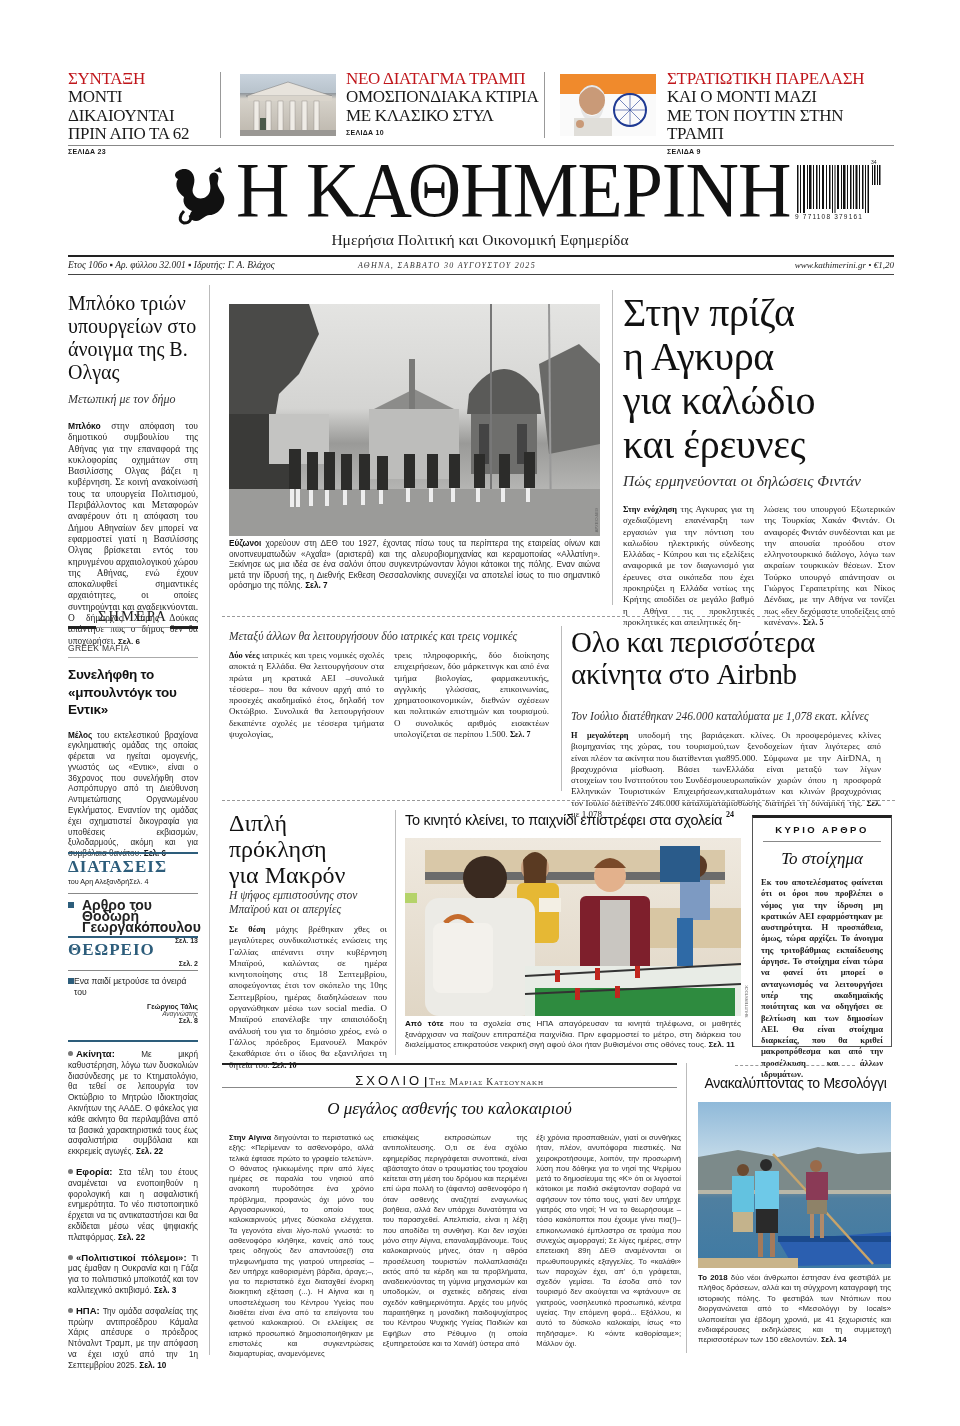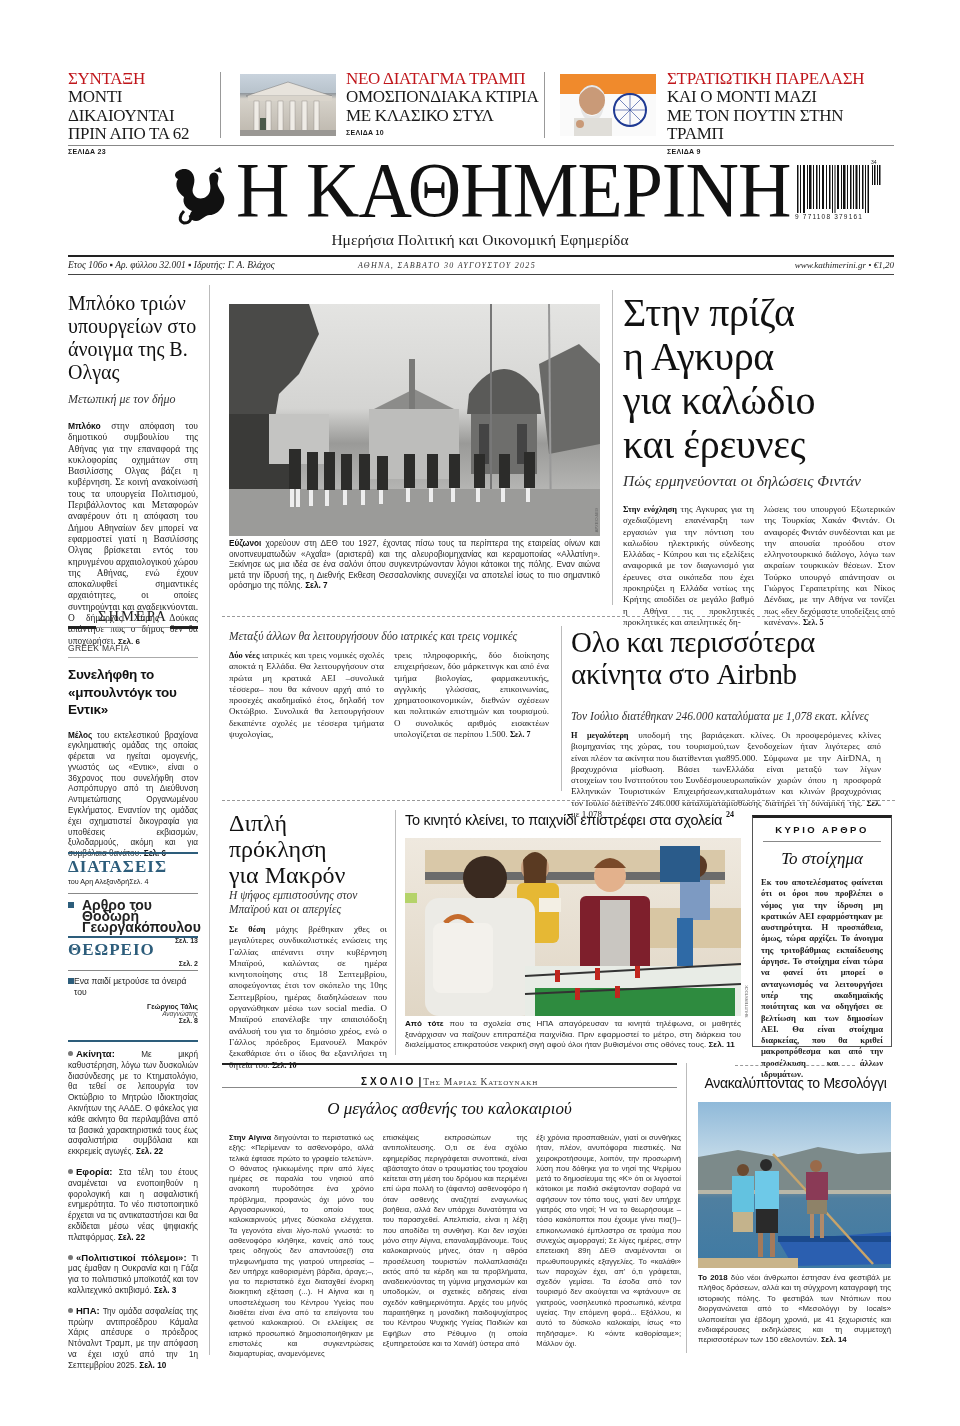--- a/index.html
+++ b/index.html
@@ -346,21 +346,21 @@
 
 <div class="abs" style="left:752px;top:815px;width:140px;height:232px;border-top:3px solid #222;border-left:1px solid #555;border-right:1px solid #555;border-bottom:1px solid #555;padding:6px 8px">
   <div class="sans" style="text-align:center;font-size:9.5px;font-weight:bold;letter-spacing:2.5px;color:#111">ΚΥΡΙΟ ΑΡΘΡΟ</div>
   <div style="height:1px;background:#888;margin:6px 2px 0"></div>
   <div class="serif" style="text-align:center;font-size:17px;font-style:italic;margin-top:7px;color:#111">Το στοίχημα</div>
   <div class="body-serif" style="margin-top:8px;font-size:8.6px;line-height:11.3px;font-weight:bold;color:#222">Εκ του αποτελέσματος φαίνεται ότι οι όροι που προβλέπει ο νόμος για την ίδρυση μη κρατικών ΑΕΙ εφαρμόστηκαν με αυστηρότητα. Η προσπάθεια, όμως, τώρα αρχίζει. Το άνοιγμα της τριτοβάθμιας εκπαίδευσης άργησε. Το στοίχημα είναι τώρα να φανεί ότι μπορεί ο ανταγωνισμός να λειτουργήσει υπέρ της ακαδημαϊκής ποιότητας και να οδηγήσει σε βελτίωση και των δημοσίων ΑΕΙ. Θα είναι στοίχημα διαρκείας, που θα κριθεί μακροπρόθεσμα και από την προσέλκυση και άλλων ιδρυμάτων.</div>
 </div>
 
 <div class="abs hr2" style="left:222px;top:1063px;width:455px;height:2px"></div>
 <div class="abs" style="left:222px;top:1070px;width:455px;text-align:center;white-space:nowrap">
-  <span class="sans" style="font-size:10px;font-weight:bold;letter-spacing:3px;color:#111">ΣΧΟΛΙΟ</span><span class="sans" style="font-size:10px;font-weight:bold;color:#111;margin:0 2px">|</span><span class="serif" style="font-size:9.5px;font-variant:small-caps;letter-spacing:0.8px;color:#333">Της Μαριας Κατσουνακη</span>
+  <span class="sans" style="font-size:13px;font-weight:normal;letter-spacing:3px;color:#111">ΣΧΟΛΙΟ</span><span class="sans" style="font-size:10px;font-weight:bold;color:#111;margin:0 2px">|</span><span class="serif" style="font-size:9.5px;font-variant:small-caps;letter-spacing:0.8px;color:#333">Της Μαριας Κατσουνακη</span>
 </div>
 <div class="abs hr" style="left:222px;top:1087px;width:455px"></div>
 <div class="abs serif" style="left:222px;top:1099px;width:455px;text-align:center;font-size:17px;font-style:italic;color:#111">Ο μεγάλος ασθενής του καλοκαιριού</div>
 <div class="abs" style="left:229px;top:1133px;width:452px;display:flex;gap:9px">
   <div class="body-text" style="width:145px;font-size:7.6px;line-height:10.3px"><b class="lead">Στην Αίγινα</b><span> διηγούνται το περιστατικό ως εξής: «Περίμεναν το ασθενοφόρο, αλλά τελικά έφτασε πρώτο το γραφείο τελετών». Ο θάνατος ηλικιωμένης πριν από λίγες ημέρες σε παραλία του νησιού από ανακοπή πυροδότησε ένα χρόνιο πρόβλημα, προφανώς όχι μόνο του Αργοσαρωνικού, το οποίο τους καλοκαιρινούς μήνες δύσκολα ελέγχεται. Τα γεγονότα είναι λίγο-πολύ γνωστά: το ασθενοφόρο κλήθηκε, κανείς από τους τρεις οδηγούς δεν απαντούσε(!) στα τηλεφωνήματα της γιατρού υπηρεσίας –δεν υπήρχε καθορισμένη βάρδια, άραγε;–, για το περιστατικό έχει διαταχθεί ένορκη διοικητική εξέταση (...). Η Αίγινα και η υποστελέχωση του Κέντρου Υγείας που διαθέτει είναι ένα από τα επείγοντα του φετινού καλοκαιριού. Οι ελλείψεις σε ιατρικό προσωπικό δημοσιοποιήθηκαν με επιστολές και συγκεντρώσεις διαμαρτυρίας, αναμενόμενες</span></div>
   <div class="body-text" style="width:145px;font-size:7.6px;line-height:10.3px">επισκέψεις εκπροσώπων της αντιπολίτευσης. Ο,τι σε ένα σχόλιο εφημερίδας περιγράφεται συνοπτικά, είναι αβάσταχτο όταν ο τραυματίας του τροχαίου κείτεται στη μέση του δρόμου και περιμένει επί ώρα πολλή το (άφαντο) ασθενοφόρο ή όταν ασθενής αναζητεί εναγωνίως βοήθεια, αλλά δεν υπάρχει δυνατότητα να του παρασχεθεί. Απελπισία, είναι η λέξη που αποδίδει τη συνθήκη. Και δεν ισχύει μόνο στην Αίγινα, επαναλαμβάνουμε. Τους καλοκαιρινούς μήνες, όταν η αθρόα προσέλευση τουριστών πολλαπλασιάζει εκτός από τα κέρδη και τα προβλήματα, αναδεικνύοντας τη γύμνια μηχανισμών και υποδομών, οι σχετικές ειδήσεις είναι σχεδόν καθημερινότητα. Αρχές του μήνός παραιτήθηκε η μοναδική παιδοψυχίατρος του Κέντρου Ψυχικής Υγείας Παιδιών και Εφήβων στο Ρέθυμνο (η οποία εξυπηρετούσε και τα Χανιά!) ύστερα από</div>
   <div class="body-text" style="width:145px;font-size:7.6px;line-height:10.3px">έξι χρόνια προσπαθειών, γιατί οι συνθήκες ήταν, πλέον, ανυπόφορα πιεστικές. Να χειροκροτήσουμε, λοιπόν, την προσωρινή λύση που δόθηκε για το νησί της Ψερίμου μετά το δημοσίευμα της «Κ» ότι οι λιγοστοί κάτοικοι με παιδιά σκέφτονταν σοβαρά να αφήσουν τον τόπο τους, γιατί δεν υπήρχε γιατρός στο νησί; Ή να το θεωρήσουμε –τόσο κακόποπτοι που έχουμε γίνει πια(!)– επικοινωνιακό έμπλαστρο σε τραύμα που συνεχώς αιμορραγεί; Σε λίγες ημέρες, στην επετειακή 89η ΔΕΘ αναμένονται οι πρωθυπουργικές εξαγγελίες. Το «καλάθι» των παροχών έχει, απ' ό,τι γράφεται, σχεδόν γεμίσει. Τα έσοδα από τον τουρισμό δεν ακούγεται να «φτάνουν» σε γιατρούς, νοσηλευτικό προσωπικό, κέντρα υγείας. Την επόμενη φορά... Εξάλλου, κι αυτό το δύσκολο καλοκαίρι, ίσως «το πηδήσαμε». Κι «όιντε καθορίσαμε»; Μάλλον όχι.</div>
 </div>
 
 <div class="abs" style="left:686px;top:1063px;width:1px;height:290px;background:#bbb"></div>

